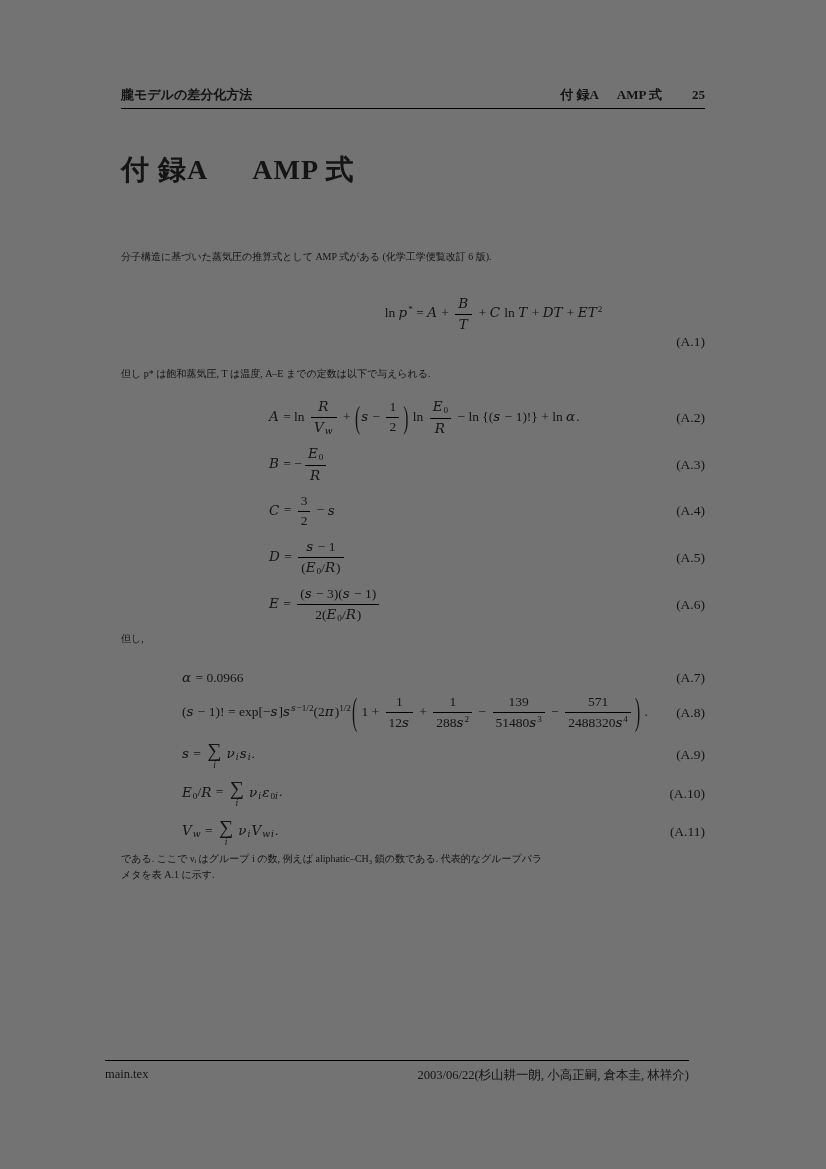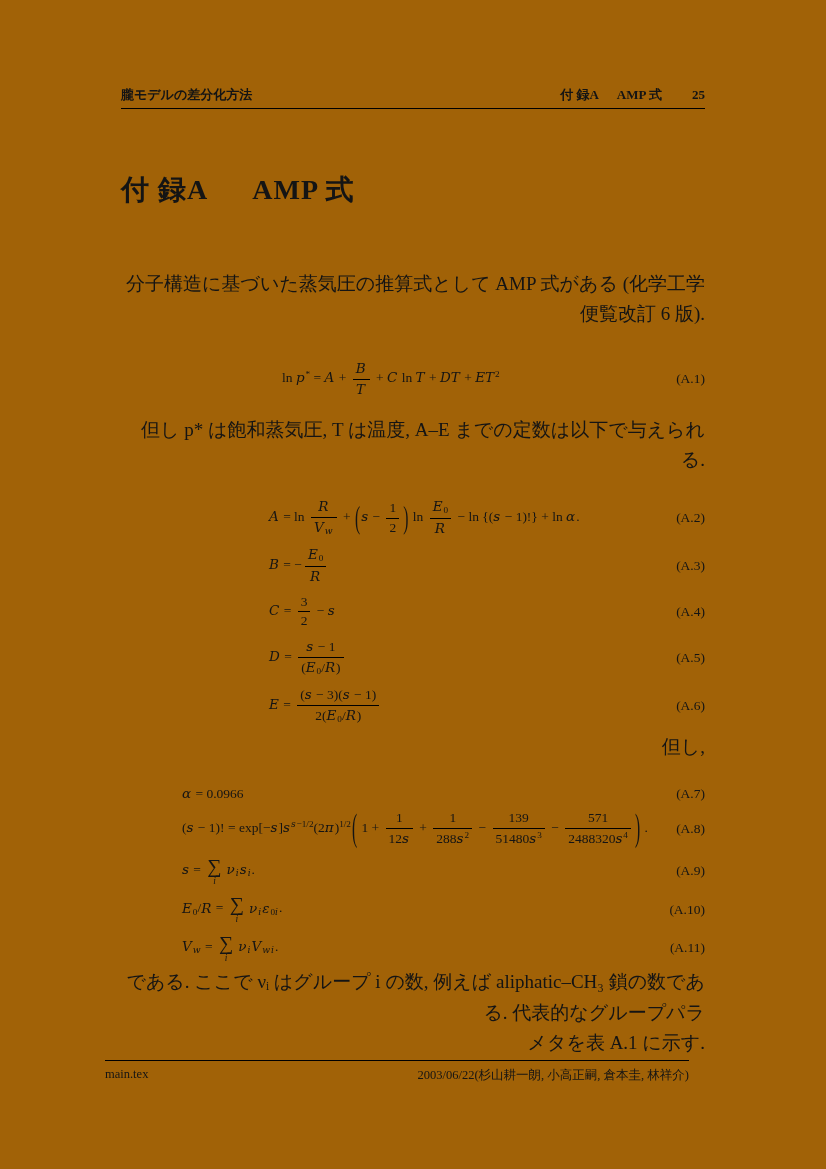--- a/index.html
+++ b/index.html
@@ -1,49 +1,49 @@
 <!DOCTYPE html>
 <html><head>
 <meta charset="utf-8">
 <style>
   html,body { margin:0; padding:0; background:#e8e8e8; }
   .page {
     position:relative; width:826px; height:1169px; margin:0 auto;
-    background:#a16207; color:#141414; overflow:hidden;
+    background:#737373; color:#141414; overflow:hidden;
     font-family:"Liberation Serif","DejaVu Serif",serif;
   }
   .content { position:absolute; left:121px; top:0; width:584px; }
 
   
   .header {
     margin-top:86px; padding-bottom:4px;
     border-bottom:1.6px solid #000;
     display:flex; justify-content:space-between; align-items:baseline;
     font-size:13px; font-weight:bold;
   }
   .header .right { display:flex; gap:0; align-items:baseline; }
   .header .gap-sm { display:inline-block; width:18px; }
   .header .gap-lg { display:inline-block; width:30px; }
 
   
-  .title { margin-top:62px; font-size:28px; font-weight:bold; letter-spacing:1px; }
+  .title { margin-top:42px; font-size:28px; font-weight:bold; letter-spacing:1px; }
   .title .t2 { margin-left:44px; }
 
   
-  .para { font-size:19px; line-height:1.6;text-align:right; }
+  .para { font-size:10px; line-height:1.6; }
   .p-intro { margin-top:60px; }
   .p-after { margin-top:12px; }
   .p-tadashi { margin-top:2px; }
   .p-close { margin-top:0; }
 
   
   .eq-row { display:flex; align-items:center; font-size:13.5px; padding:4px 0; }
   .eq-content { white-space:nowrap; }
   .eq-number { margin-left:auto; font-size:13.5px; }
-  .ind-1 { padding-left:161px; }
+  .ind-1 { padding-left:161px;flex-direction:column; }
   .ind-2 { padding-left:148px; }
   .ind-3 { padding-left:61px; }
   .eq-a1 { margin-top:26px; }
   .eq-group-coef { margin-top:12px; }
   .eq-group-def  { margin-top:18px; }
 
   .rm { font-style:normal; }
   .it { font-style:italic; font-family:"DejaVu Serif","Liberation Serif",serif; padding-right:1px; }
   sup,sub { font-size:0.68em; }
   sup { vertical-align:0.55em; }

